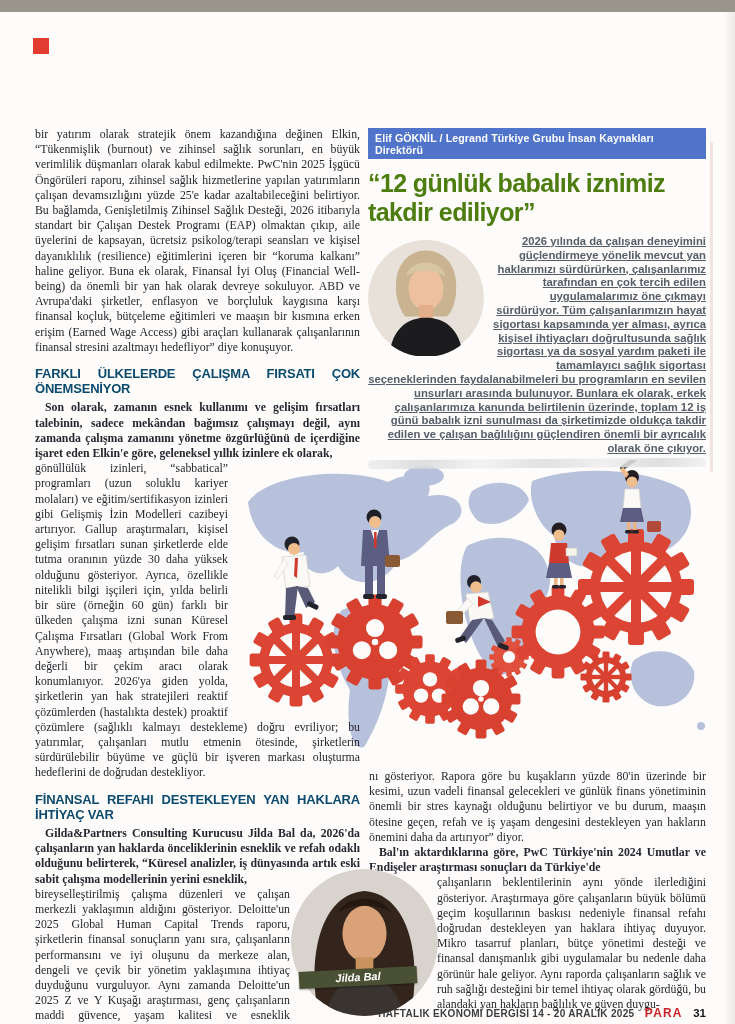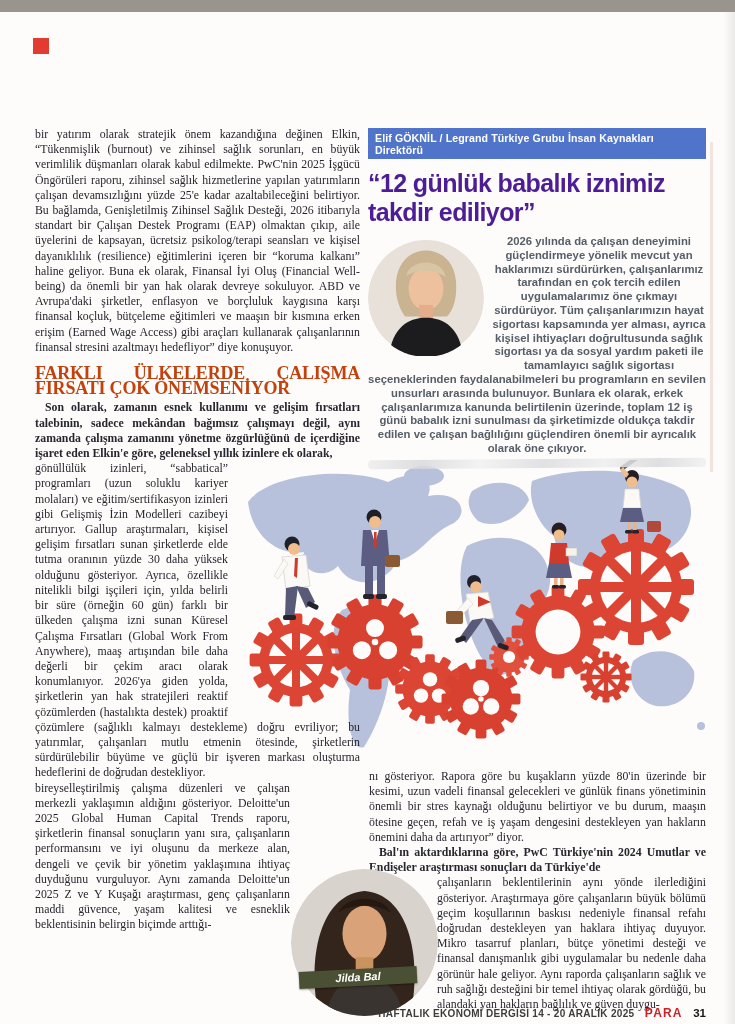--- a/index.html
+++ b/index.html
@@ -6,45 +6,45 @@
   .page{
     position:relative;width:735px;height:1024px;margin:12px auto;
     background:#fdfcfa;overflow:hidden;
     font-family:"Liberation Serif",serif;
   }
   
   .serif{font-size:11.8px;line-height:15.2px;color:#262630;text-align:justify;}
   .serif p{margin:0;}
   .indent{text-indent:10px;font-weight:bold;}
   .subhead{
-    font-family:Liberation Serif, serif;font-weight:bold;
-    font-size:18px;letter-spacing:-0.2px;color:#c2410c;
+    font-family:Liberation Sans, sans-serif;font-weight:bold;
+    font-size:13px;letter-spacing:-0.2px;color:#0c4a6e;
     margin:11px 0 4px 0;clear:both;
   }
   
   .col-left{position:absolute;left:35px;top:115px;width:325px;z-index:2;}
   .col-right-bottom{position:absolute;left:369px;top:757px;width:337px;z-index:2;}
   .push-r{float:right;width:132px;height:244px;}
   .push-r3{float:right;width:70px;height:160px;}
   .push-l4{float:left;width:68px;height:158px;}
   
   .quote-card{position:absolute;left:368px;top:116px;width:338px;z-index:2;}
   .kicker{
     display:block;background:#4f74c9;color:#fff;
     font-family:"Liberation Sans",sans-serif;font-weight:bold;
     font-size:10.6px;letter-spacing:0.1px;padding:4px 2px 3px 7px;
   }
   .headline{
     font-family:"Liberation Sans",sans-serif;font-weight:bold;
-    font-size:25px;line-height:28.5px;letter-spacing:-0.6px;color:#4c1d95;
+    font-size:25px;line-height:28.5px;letter-spacing:-0.6px;color:#4d7c0f;
     margin:10px 0 9px 0;
   }
   .q-body{
     font-family:"Liberation Sans",sans-serif;font-weight:bold;
-    font-size:11.3px;line-height:13.8px;color:#565e69;text-align:center;
+    font-size:11.3px;line-height:13.8px;color:#565e69;text-align:right;text-decoration:underline;
   }
   .q-body p{margin:0;}
   .elif-photo{
     float:left;width:116px;height:118px;margin:4px 8px 4px 0;
     border-radius:50%;overflow:hidden;
   }
   .torn{
     position:absolute;left:368px;top:447px;width:338px;height:9px;z-index:1;
     background:linear-gradient(93deg,#ededee 0%,#d8d9db 16%,#f1f1f2 33%,#dcdde0 52%,#eeeeef 70%,#d9dadd 86%,#f0f0f1 100%);
     border-radius:4px;transform:rotate(-0.4deg);opacity:.85;
@@ -84,20 +84,22 @@
 
   <div class="corner-accent"></div>
   <div class="bleed-line"></div>
 
   <div class="col-left serif">
     <p>bir yatırım olarak stratejik önem kazandığına değinen Elkin, “Tükenmişlik (burnout) ve zihinsel sağlık sorunları, en büyük verimlilik düşmanları olarak kabul edilmekte. PwC'nin 2025 İşgücü Öngörüleri raporu, zihinsel sağlık hizmetlerine yapılan yatırımların çalışan devamsızlığını yüzde 25'e kadar azaltabileceğini belirtiyor. Bu bağlamda, Genişletilmiş Zihinsel Sağlık Desteği, 2026 itibarıyla standart bir Çalışan Destek Programı (EAP) olmaktan çıkıp, aile üyelerini de kapsayan, ücretsiz psikolog/terapi seansları ve kişisel dayanıklılık (resilience) eğitimlerini içeren bir “koruma kalkanı” haline geliyor. Buna ek olarak, Finansal İyi Oluş (Financial Well-being) da önemli bir yan hak olarak devreye sokuluyor. ABD ve Avrupa'daki şirketler, enflasyon ve borçluluk kaygısına karşı finansal koçluk, bütçeleme eğitimleri ve maaşın bir kısmına erken erişim (Earned Wage Access) gibi araçları kullanarak çalışanlarının finansal stresini azaltmayı hedefliyor” diye konuşuyor.</p>
     <h2 class="subhead">FARKLI ÜLKELERDE ÇALIŞMA FIRSATI ÇOK ÖNEMSENİYOR</h2>
     <p class="indent">Son olarak, zamanın esnek kullanımı ve gelişim fırsatları talebinin, sadece mekândan bağımsız çalışmayı değil, aynı zamanda çalışma zamanını yönetme özgürlüğünü de içerdiğine işaret eden Elkin'e göre, geleneksel yıllık izinlere ek olarak,</p>
     <div class="push-r"></div>
     <p>gönüllülük izinleri, “sabbatical” programları (uzun soluklu kariyer molaları) ve eğitim/sertifikasyon izinleri gibi Gelişmiş İzin Modelleri cazibeyi artırıyor. Gallup araştırmaları, kişisel gelişim fırsatları sunan şirketlerde elde tutma oranının yüzde 30 daha yüksek olduğunu gösteriyor. Ayrıca, özellikle nitelikli bilgi işçileri için, yılda belirli bir süre (örneğin 60 gün) farklı bir ülkeden çalışma izni sunan Küresel Çalışma Fırsatları (Global Work From Anywhere), maaş artışından bile daha değerli bir çekim aracı olarak konumlanıyor. 2026'ya giden yolda, şirketlerin yan hak stratejileri reaktif çözümlerden (hastalıkta destek) proaktif çözümlere (sağlıklı kalmayı destekleme) doğru evriliyor; bu yatırımlar, çalışanları mutlu etmenin ötesinde, şirketlerin sürdürülebilir büyüme ve güçlü bir işveren markası oluşturma hedeflerini de doğrudan destekliyor.</p>
+    <h2 class="subhead">FİNANSAL REFAHI DESTEKLEYEN YAN HAKLARA İHTİYAÇ VAR</h2>
+    <p class="indent">Gilda&amp;Partners Consulting Kurucusu Jilda Bal da, 2026'da çalışanların yan haklarda önceliklerinin esneklik ve refah odaklı olduğunu belirterek, “Küresel analizler, iş dünyasında artık eski sabit çalışma modellerinin yerini esneklik,</p>
     <div class="push-r3"></div>
     <p>bireyselleştirilmiş çalışma düzenleri ve çalışan merkezli yaklaşımın aldığını gösteriyor. Deloitte'un 2025 Global Human Capital Trends raporu, şirketlerin finansal sonuçların yanı sıra, çalışanların performansını ve iyi oluşunu da merkeze alan, dengeli ve çevik bir yönetim yaklaşımına ihtiyaç duyduğunu vurguluyor. Aynı zamanda Deloitte'un 2025 Z ve Y Kuşağı araştırması, genç çalışanların maddi güvence, yaşam kalitesi ve esneklik beklentisinin belirgin biçimde arttığı-</p>
   </div>
 
   <div class="quote-card">
     <span class="kicker">Elif GÖKNİL / Legrand Türkiye Grubu İnsan Kaynakları Direktörü</span>
     <h1 class="headline">“12 günlük babalık iznimiz takdir ediliyor”</h1>
     <div class="q-body">
       <div class="elif-photo">
         <svg viewBox="0 0 100 100" width="116" height="118">

